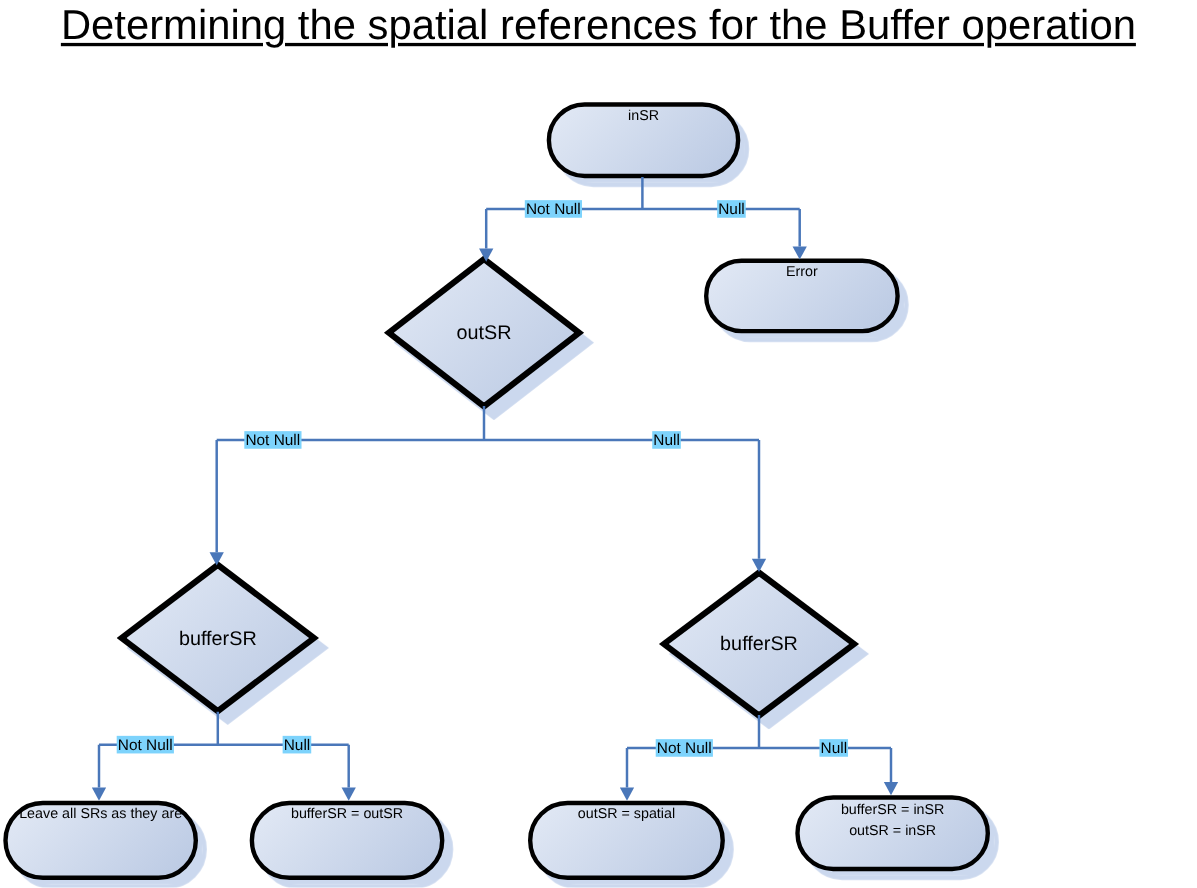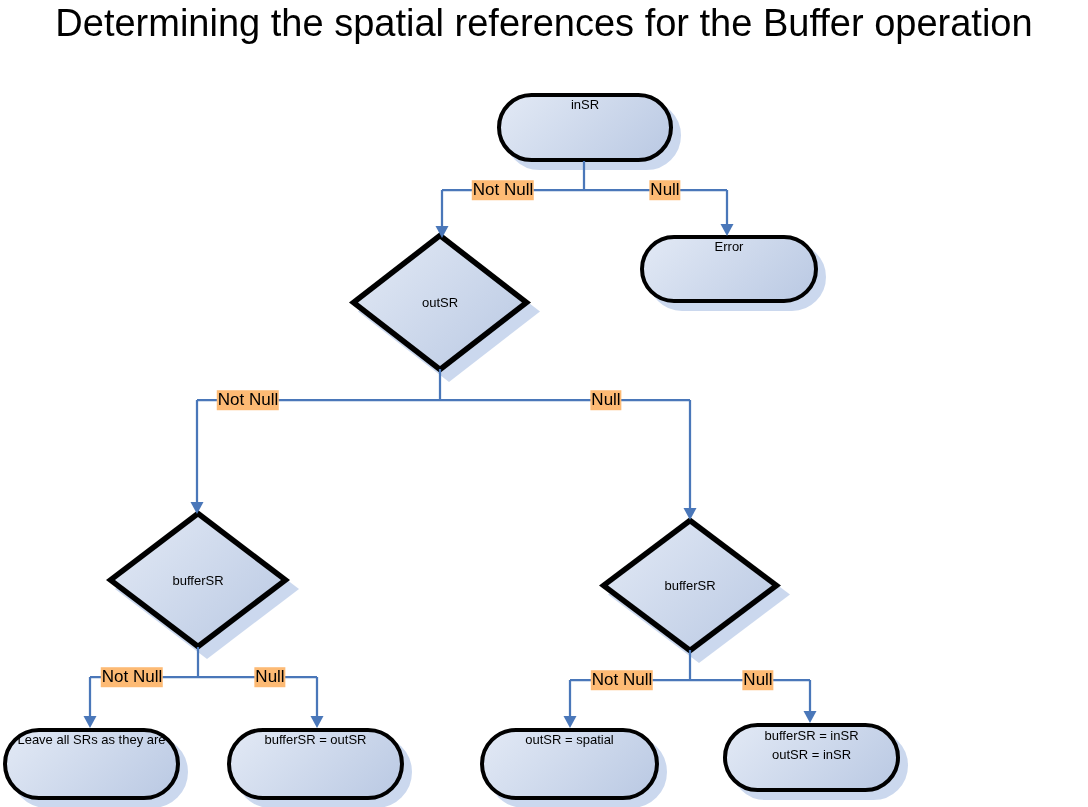--- a/index.html
+++ b/index.html
@@ -17,20 +17,21 @@
   }
   
   .title {
     position: absolute;
     top: 2px;
     left: 0;
     width: 100%;
     text-align: center;
     font-size: 38px;
     color: #000;
+    text-decoration: underline;
     text-decoration-thickness: 3px;
     text-underline-offset: 4px;
     white-space: nowrap;
     z-index: 1;
   }
   
   .stadium {
     position: absolute;
     box-sizing: border-box;
     border: 4px solid #000;
@@ -62,42 +63,42 @@
     left: 9px; right: 9px; top: 7px; bottom: 7px;
     background: linear-gradient(135deg, #e2e9f5 0%, #bac9e3 100%);
     clip-path: polygon(50% 0, 100% 50%, 50% 100%, 0 50%);
   }
   .d-label {
     position: absolute;
     left: 0; top: 0; width: 100%; height: 100%;
     display: flex;
     align-items: center;
     justify-content: center;
-    font-size: 13px;
+    font-size: 18px;
     color: #000;
   }
   
   #connectors {
     position: absolute;
     left: 0; top: 0;
     z-index: 2;
     pointer-events: none;
   }
   #connectors path {
     stroke: #4a77b9;
     stroke-width: 2.25;
     fill: none;
   }
   #connectors polygon { fill: #4a77b9; }
   
   .edge-label {
     position: absolute;
     transform: translate(-50%, -50%);
-    background: #fdba74;
-    font-size: 17px;
+    background: #7dd3fc;
+    font-size: 14px;
     line-height: 1.15;
     color: #000;
     padding: 0 1px;
     white-space: nowrap;
     z-index: 3;
   }
 </style>
 </head>
 <body>
 

